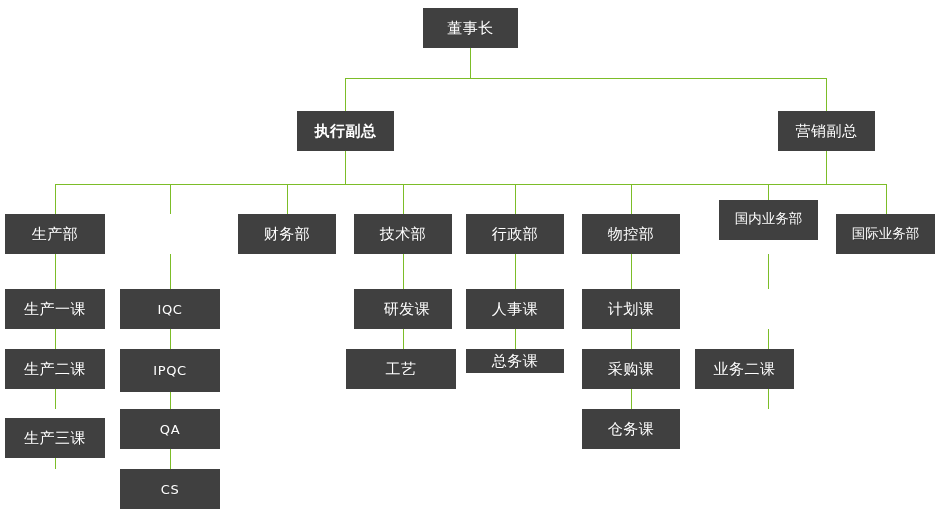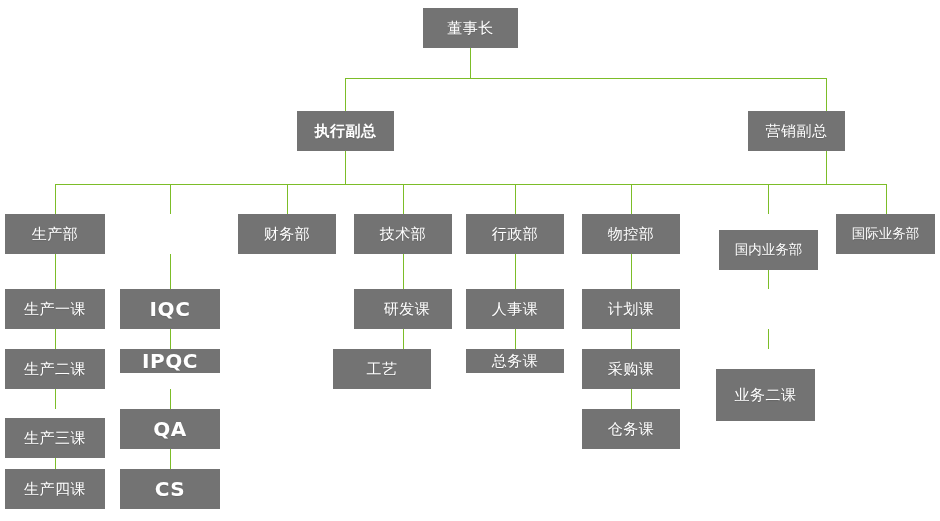--- a/index.html
+++ b/index.html
@@ -12,36 +12,35 @@
   }
   #chart-root {
     position: relative;
     width: 940px;
     height: 521px;
     background: #ffffff;
     overflow: hidden;
   }
   .node {
     position: absolute;
-    background: #737373;
+    background: #404040;
     color: #ffffff;
     display: flex;
     align-items: center;
     justify-content: center;
     font-size: 15px;
     line-height: 1;
     letter-spacing: 0.5px;
     box-sizing: border-box;
     text-shadow: 0 1px 1px rgba(0,0,0,0.12);
     z-index: 2;
   }
   .node.latin {
-    font-size: 20px;
+    font-size: 13px;
     letter-spacing: 0.6px;
-    font-weight: bold;
   }
   .node.small-text {
     font-size: 13.5px;
     letter-spacing: 0px;
   }
   .conn {
     position: absolute;
     background: #7cbd28;
     z-index: 1;
   }
@@ -95,45 +94,44 @@
   <div class="conn v" style="left:631px; top:329px; height:20px;"></div>
   <div class="conn v" style="left:631px; top:389px; height:20px;"></div>
 
   <div class="conn v" style="left:768px; top:254px; height:35px;"></div>
   <div class="conn v" style="left:768px; top:329px; height:20px;"></div>
   <div class="conn v" style="left:768px; top:389px; height:20px;"></div>
 
   <div class="node" style="left:423px; top:8px; width:95px; height:40px;">董事长</div>
 
   <div class="node" style="left:297px; top:111px; width:97px; height:40px;font-weight:bold;">执行副总</div>
-  <div class="node" style="left:748px; top:111px; width:97px; height:40px;">营销副总</div>
+  <div class="node" style="left:778px; top:111px; width:97px; height:40px;">营销副总</div>
 
   <div class="node" style="left:5px; top:214px; width:100px; height:40px;">生产部</div>
   <div class="node" style="left:238px; top:214px; width:98px; height:40px;">财务部</div>
   <div class="node" style="left:354px; top:214px; width:98px; height:40px;">技术部</div>
   <div class="node" style="left:466px; top:214px; width:98px; height:40px;">行政部</div>
   <div class="node" style="left:582px; top:214px; width:98px; height:40px;">物控部</div>
-  <div class="node small-text" style="left:719px; top:230px; width:99px; height:40px;">国内业务部</div>
+  <div class="node small-text" style="left:719px; top:200px; width:99px; height:40px;font-family:Liberation Mono, monospace;">国内业务部</div>
   <div class="node small-text" style="left:836px; top:214px; width:99px; height:40px;">国际业务部</div>
 
   <div class="node" style="left:5px; top:289px; width:100px; height:40px;">生产一课</div>
   <div class="node" style="left:5px; top:349px; width:100px; height:40px;">生产二课</div>
   <div class="node" style="left:5px; top:418px; width:100px; height:40px;">生产三课</div>
-  <div class="node" style="left:5px; top:469px; width:100px; height:40px;">生产四课</div>
 
   <div class="node latin" style="left:120px; top:289px; width:100px; height:40px;">IQC</div>
-  <div class="node latin" style="left:120px; top:349px; width:100px; height:24px;">IPQC</div>
+  <div class="node latin" style="left:120px; top:349px; width:100px; height:43px;">IPQC</div>
   <div class="node latin" style="left:120px; top:409px; width:100px; height:40px;">QA</div>
   <div class="node latin" style="left:120px; top:469px; width:100px; height:40px;">CS</div>
 
   <div class="node" style="left:354px; top:289px; width:98px; height:40px;padding-left:8px;">研发课</div>
-  <div class="node" style="left:333px; top:349px; width:98px; height:40px;text-align:center;">工艺</div>
+  <div class="node" style="left:346px; top:349px; width:110px; height:40px;text-align:center;">工艺</div>
 
   <div class="node" style="left:466px; top:289px; width:98px; height:40px;">人事课</div>
   <div class="node" style="left:466px; top:349px; width:98px; height:24px;">总务课</div>
 
   <div class="node" style="left:582px; top:289px; width:98px; height:40px;">计划课</div>
   <div class="node" style="left:582px; top:349px; width:98px; height:40px;">采购课</div>
   <div class="node" style="left:582px; top:409px; width:98px; height:40px;">仓务课</div>
 
-  <div class="node" style="left:716px; top:349px; width:99px; height:52px;margin-top:20px;">业务二课</div>
+  <div class="node" style="left:695px; top:349px; width:99px; height:40px;">业务二课</div>
 
 </div>
 
 </body></html>

